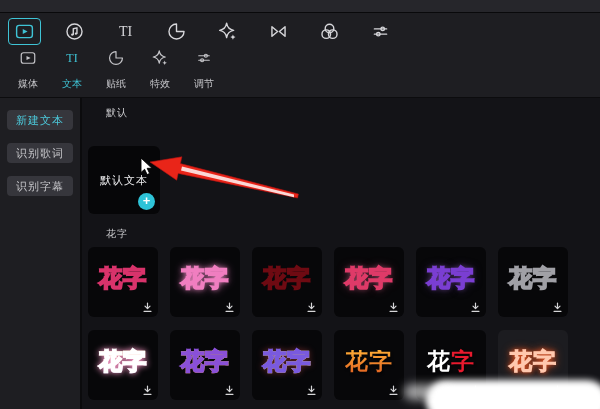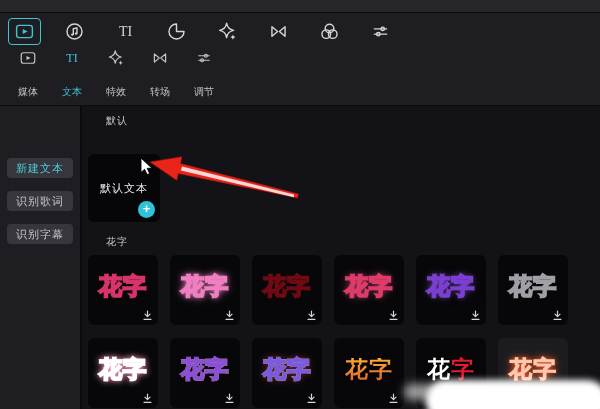--- a/index.html
+++ b/index.html
@@ -13,29 +13,29 @@
   
   .topstrip { height:13px; background:#26262b; border-bottom:1px solid #09090b; }
   .toolbar-zone { background:#1e1e22; border-bottom:1px solid #0c0c0e; padding-top:4px; }
   .row-large { display:flex; align-items:center; height:28px; padding-left:15px; }
   .row-large .titem { width:22px; display:flex; justify-content:center; align-items:center; color:#d6d6da; margin-right:29px; }
   .row-large .titem.active { border:1.5px solid #3fc4d6; border-radius:4px; padding:2px 5px; width:auto; color:#3fc4d6; margin-left:-7px; margin-right:22px; }
   .row-large svg { width:21px; height:21px; display:block; }
   .row-small { display:flex; align-items:flex-start; padding:4px 0 6px 6px; }
   .row-small .titem { width:44px; display:flex; flex-direction:column; align-items:center; color:#c4c4c8; cursor:default; }
   .row-small .titem svg { width:18px; height:18px; display:block; }
-  .row-small .tlabel { font-size:10px; margin-top:18px; color:#c4c4c8; white-space:nowrap; }
+  .row-small .tlabel { font-size:10px; margin-top:10px; color:#c4c4c8; white-space:nowrap; }
   .row-small .titem.active, .row-small .titem.active .tlabel { color:#3fc4d6; }
   
   .body-row { display:flex; height:334px; }
   .sidebar { width:80px; background:#1e1e22; padding-top:12px; flex:none; }
   .side-divider { width:2px; background:#0b0b0d; flex:none; }
   .side-btn { width:66px; height:20px; margin:0 auto 13px auto; background:#36363c; border-radius:4px;
               font-size:11px; color:#c6c6ca; text-align:center; line-height:20px; letter-spacing:1px; }
-  .side-btn.active { color:#4cc8da;margin-top:40px; }
+  .side-btn.active { color:#4cc8da; }
   .main { flex:1; background:#131317; padding:8px 0 0 6px; position:relative; }
   .section-label { font-size:10px; color:#cfcfd2; margin-left:18px; letter-spacing:1px; }
   
   .default-card { width:72px; height:68px; background:#060608; border-radius:6px; margin-top:26px;
                   position:relative; display:flex; align-items:center; justify-content:center; }
   .default-card .dtitle { font-size:11px; color:#ededef; letter-spacing:1px; }
   .add-btn { position:absolute; right:5px; bottom:4px; width:17px; height:17px; border-radius:50%;
              background:#2ec3d8; color:#fff; font-size:13px; font-weight:bold; line-height:16px; text-align:center; }
   .fancy-label { margin-top:13px; }
   
@@ -126,34 +126,33 @@
         <span>
           <svg viewBox="0 0 24 24">
             <text x="12" y="17.5" text-anchor="middle" font-size="16" font-family="Liberation Serif, serif" fill="currentColor">TI</text>
           </svg>
         </span>
         <span class="tlabel">文本</span>
       </div>
       <div class="titem">
         <span>
           <svg viewBox="0 0 24 24">
+            <path d="M12 3.4 A8.6 8.6 0 1 0 20.6 12 L12 12 Z" fill="none" stroke="currentColor" stroke-width="1.6" stroke-linecap="round" stroke-linejoin="round"></path>
+          </svg>
+        </span>
+        <span class="tlabel">贴纸</span>
+      </div>
+      <div class="titem">
+        <span>
+          <svg viewBox="0 0 24 24">
             <path d="M11 2.5 C11.8 7.4 14.3 9.9 19 10.7 C14.3 11.5 11.8 14 11 18.9 C10.2 14 7.7 11.5 3 10.7 C7.7 9.9 10.2 7.4 11 2.5 Z" fill="none" stroke="currentColor" stroke-width="1.6" stroke-linecap="round" stroke-linejoin="round"></path>
             <path d="M18.2 15.4 l0.9 2.1 2.1 0.9 -2.1 0.9 -0.9 2.1 -0.9 -2.1 -2.1 -0.9 2.1 -0.9 z" fill="currentColor" stroke="none"></path>
           </svg>
         </span>
         <span class="tlabel">特效</span>
-      </div>
-      <div class="titem">
-        <span>
-          <svg viewBox="0 0 24 24">
-            <path d="M4.5 6.5 L11 12 L4.5 17.5 Z" fill="none" stroke="currentColor" stroke-width="1.6" stroke-linecap="round" stroke-linejoin="round"></path>
-            <path d="M19.5 6.5 L13 12 L19.5 17.5 Z" fill="none" stroke="currentColor" stroke-width="1.6" stroke-linecap="round" stroke-linejoin="round"></path>
-          </svg>
-        </span>
-        <span class="tlabel">转场</span>
       </div>
       <div class="titem">
         <span>
           <svg viewBox="0 0 24 24">
             <path d="M5 9 H19" fill="none" stroke="currentColor" stroke-width="1.6" stroke-linecap="round" stroke-linejoin="round"></path>
             <circle cx="14.5" cy="9" r="2" fill="none" stroke="currentColor" stroke-width="1.6" stroke-linecap="round" stroke-linejoin="round"></circle>
             <path d="M5 15 H19" fill="none" stroke="currentColor" stroke-width="1.6" stroke-linecap="round" stroke-linejoin="round"></path>
             <circle cx="9.5" cy="15" r="2" fill="none" stroke="currentColor" stroke-width="1.6" stroke-linecap="round" stroke-linejoin="round"></circle>
           </svg>
         </span>

